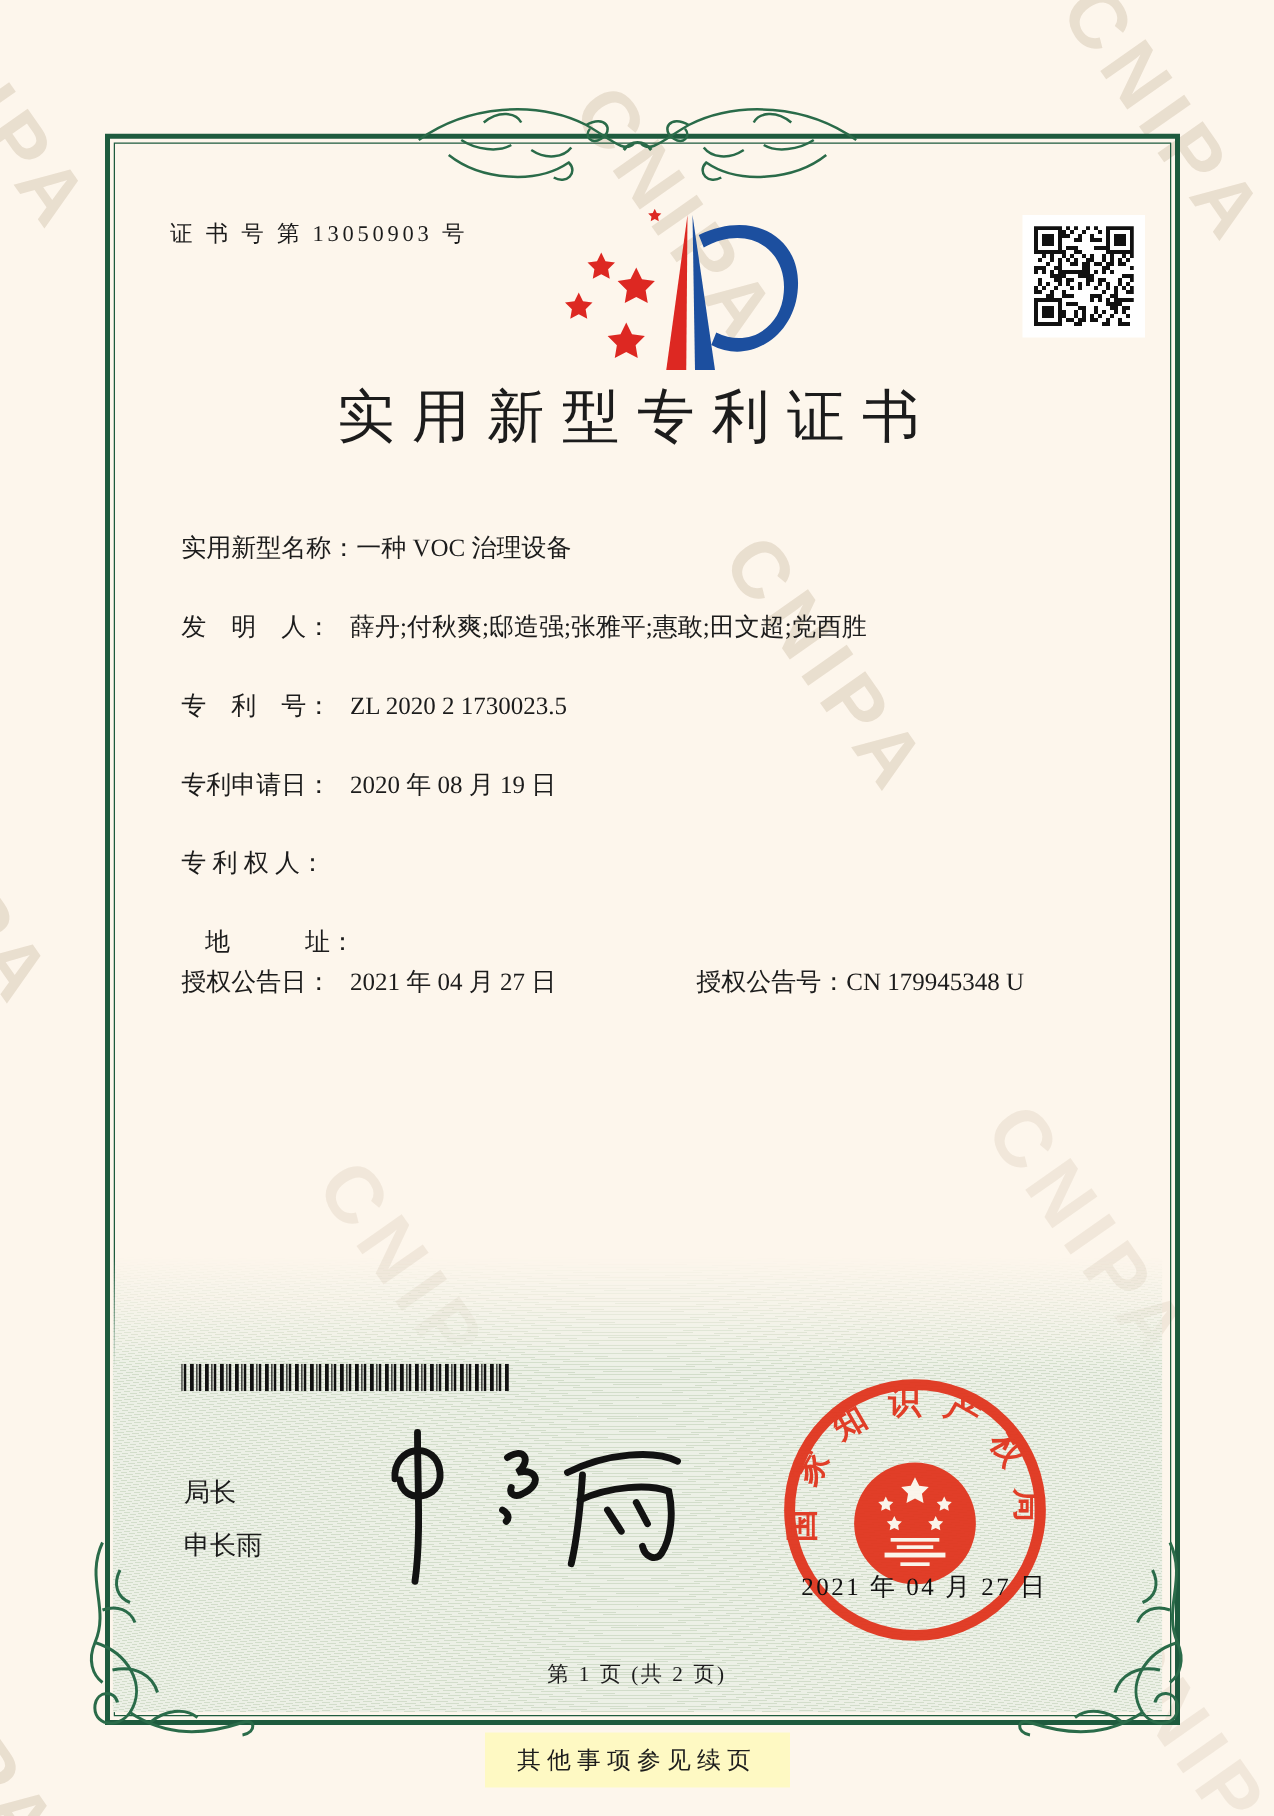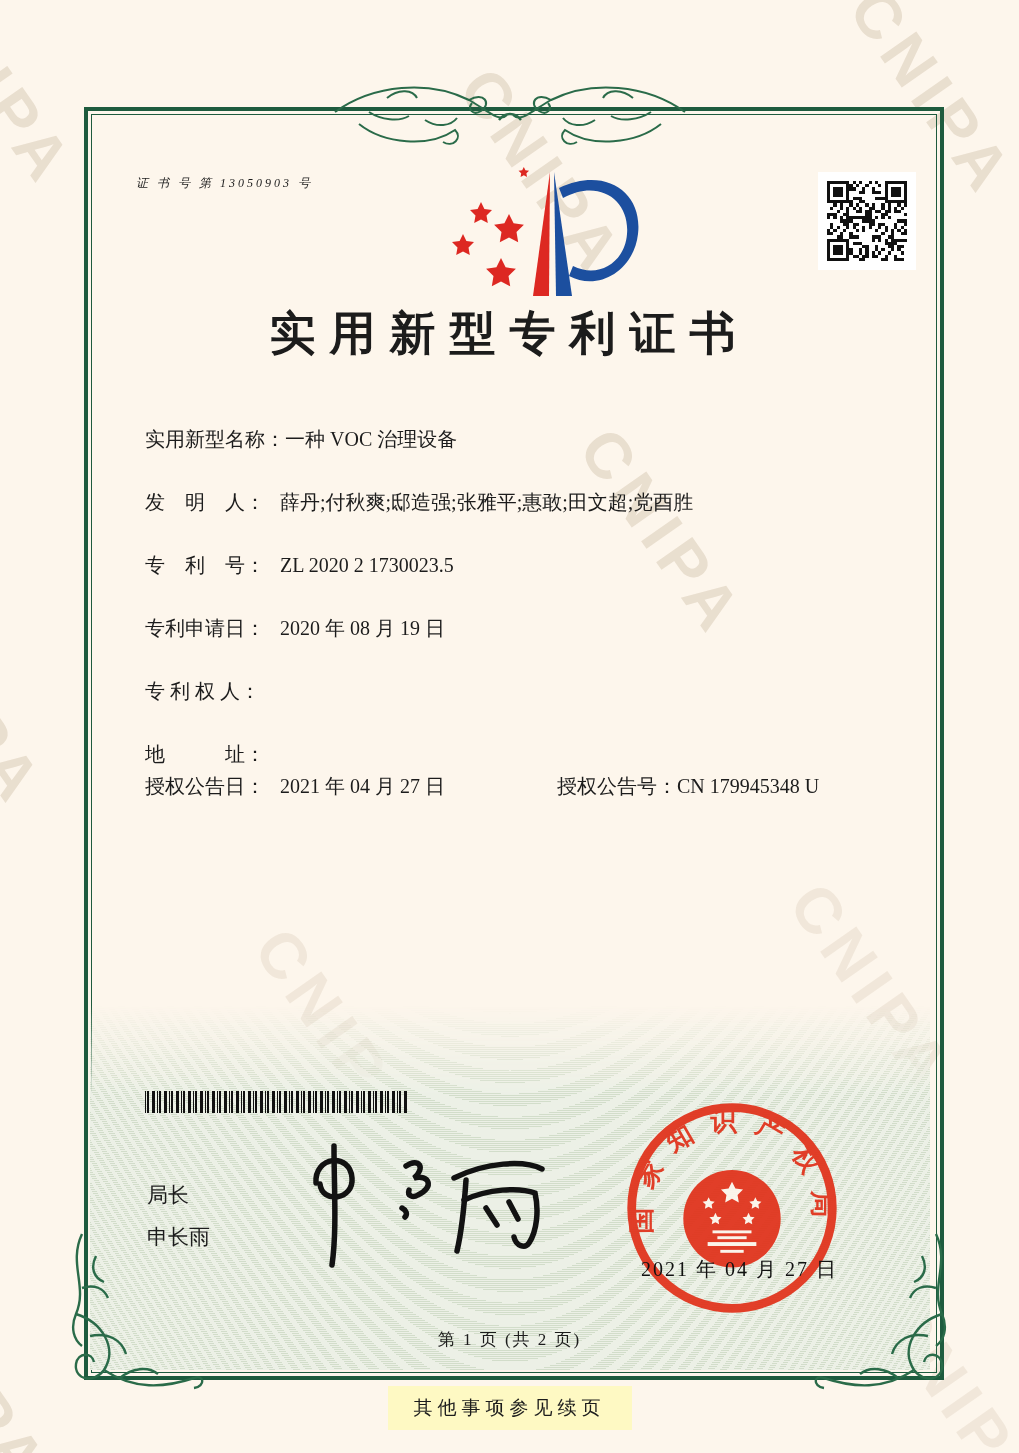--- a/index.html
+++ b/index.html
@@ -20,34 +20,34 @@
          border:1.5px solid #1e5b3e;}
 
   
   .guilloche{position:absolute;left:90px;top:1005px;width:840px;height:365px;
       background:
         repeating-radial-gradient(1600px 760px at 50% 260%,
           #ecf0e6 0 3.2px, #d2ddca 3.2px 4.4px);
       -webkit-mask-image:linear-gradient(to bottom,transparent 0,#000 90px);
       mask-image:linear-gradient(to bottom,transparent 0,#000 90px);}
 
-  .certno{position:absolute;left:136px;top:175px;font-size:12px;letter-spacing:3px;font-style:italic;}
+  .certno{position:absolute;left:136px;top:175px;font-size:18px;letter-spacing:3px;}
 
   .logo{position:absolute;left:437px;top:162px;width:215px;height:142px;}
   .qrbox{position:absolute;left:818px;top:172px;width:98px;height:98px;background:#fff;}
   .qrbox svg{position:absolute;left:9px;top:9px;}
 
   .title{position:absolute;left:0;top:303px;width:100%;text-align:center;
-         font-size:46px;font-weight:bold;letter-spacing:14px;}
+         font-size:46px;font-weight:normal;letter-spacing:14px;}
 
   .fields{position:absolute;left:145px;top:426px;width:770px;font-size:20px;}
   .frow{display:flex;margin-bottom:37px;line-height:26px;}
   .frow .lbl{flex:0 0 135px;white-space:pre;}
   .frow .val{white-space:pre-wrap;}
-  .frow.addr{margin-bottom:6px;}
+  .frow.addr{margin-bottom:6px;margin-left:19px;}
   .frow.addr .val{max-width:530px;line-height:31px;}
   .frow.twocol{margin-bottom:0;}
   .frow.twocol .lbl2{margin-left:112px;white-space:pre;}
 
   .paras{position:absolute;left:145px;top:850px;width:762px;font-size:19.5px;
          line-height:31.5px;letter-spacing:.5px;text-align:justify;}
   .paras p{margin:0;text-indent:2em;}
 
   .barcode{position:absolute;left:145px;top:1091px;width:268px;height:22px;}
 

